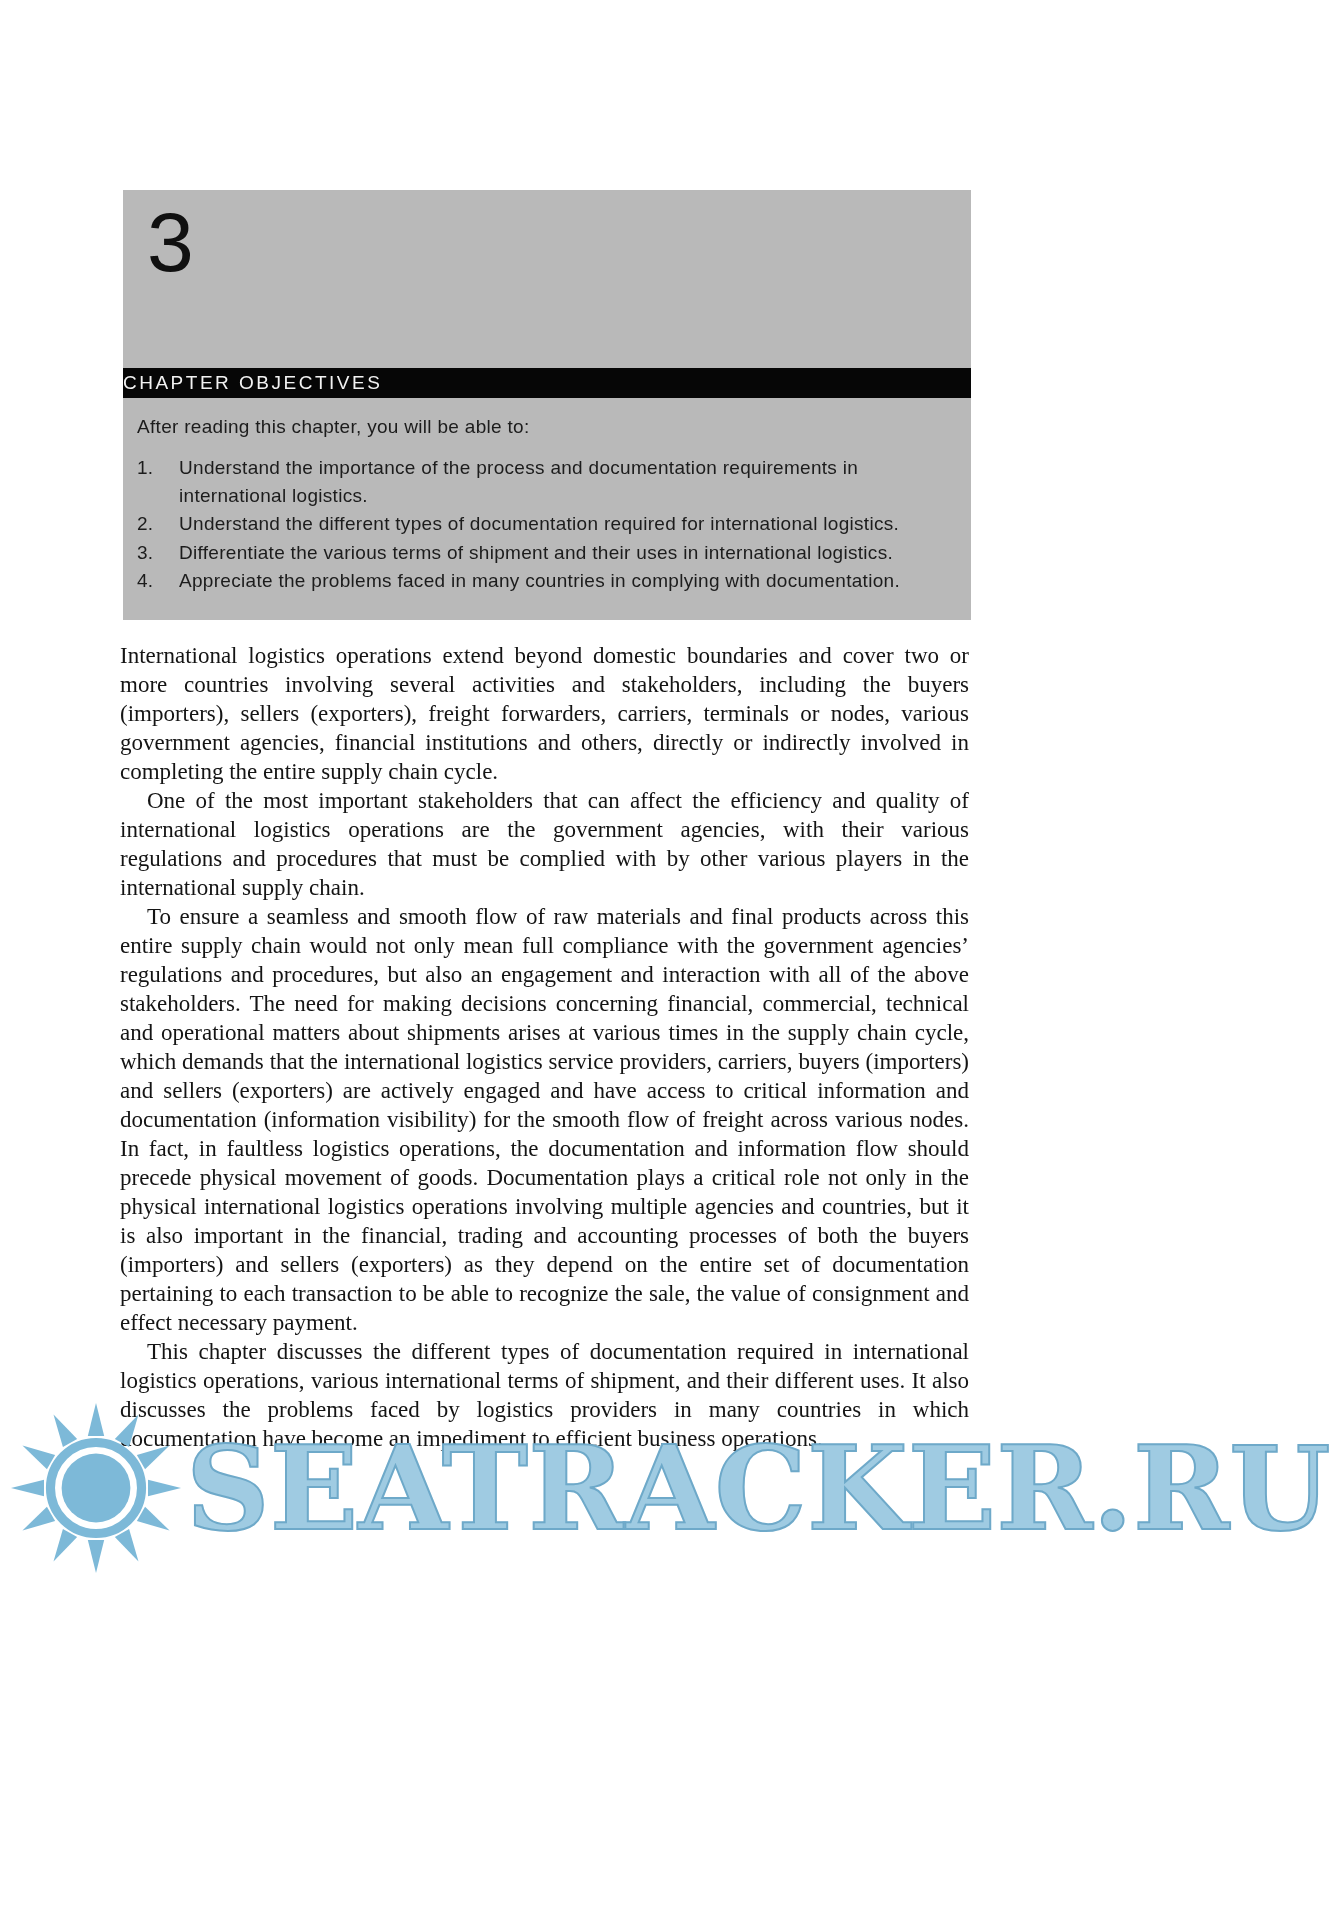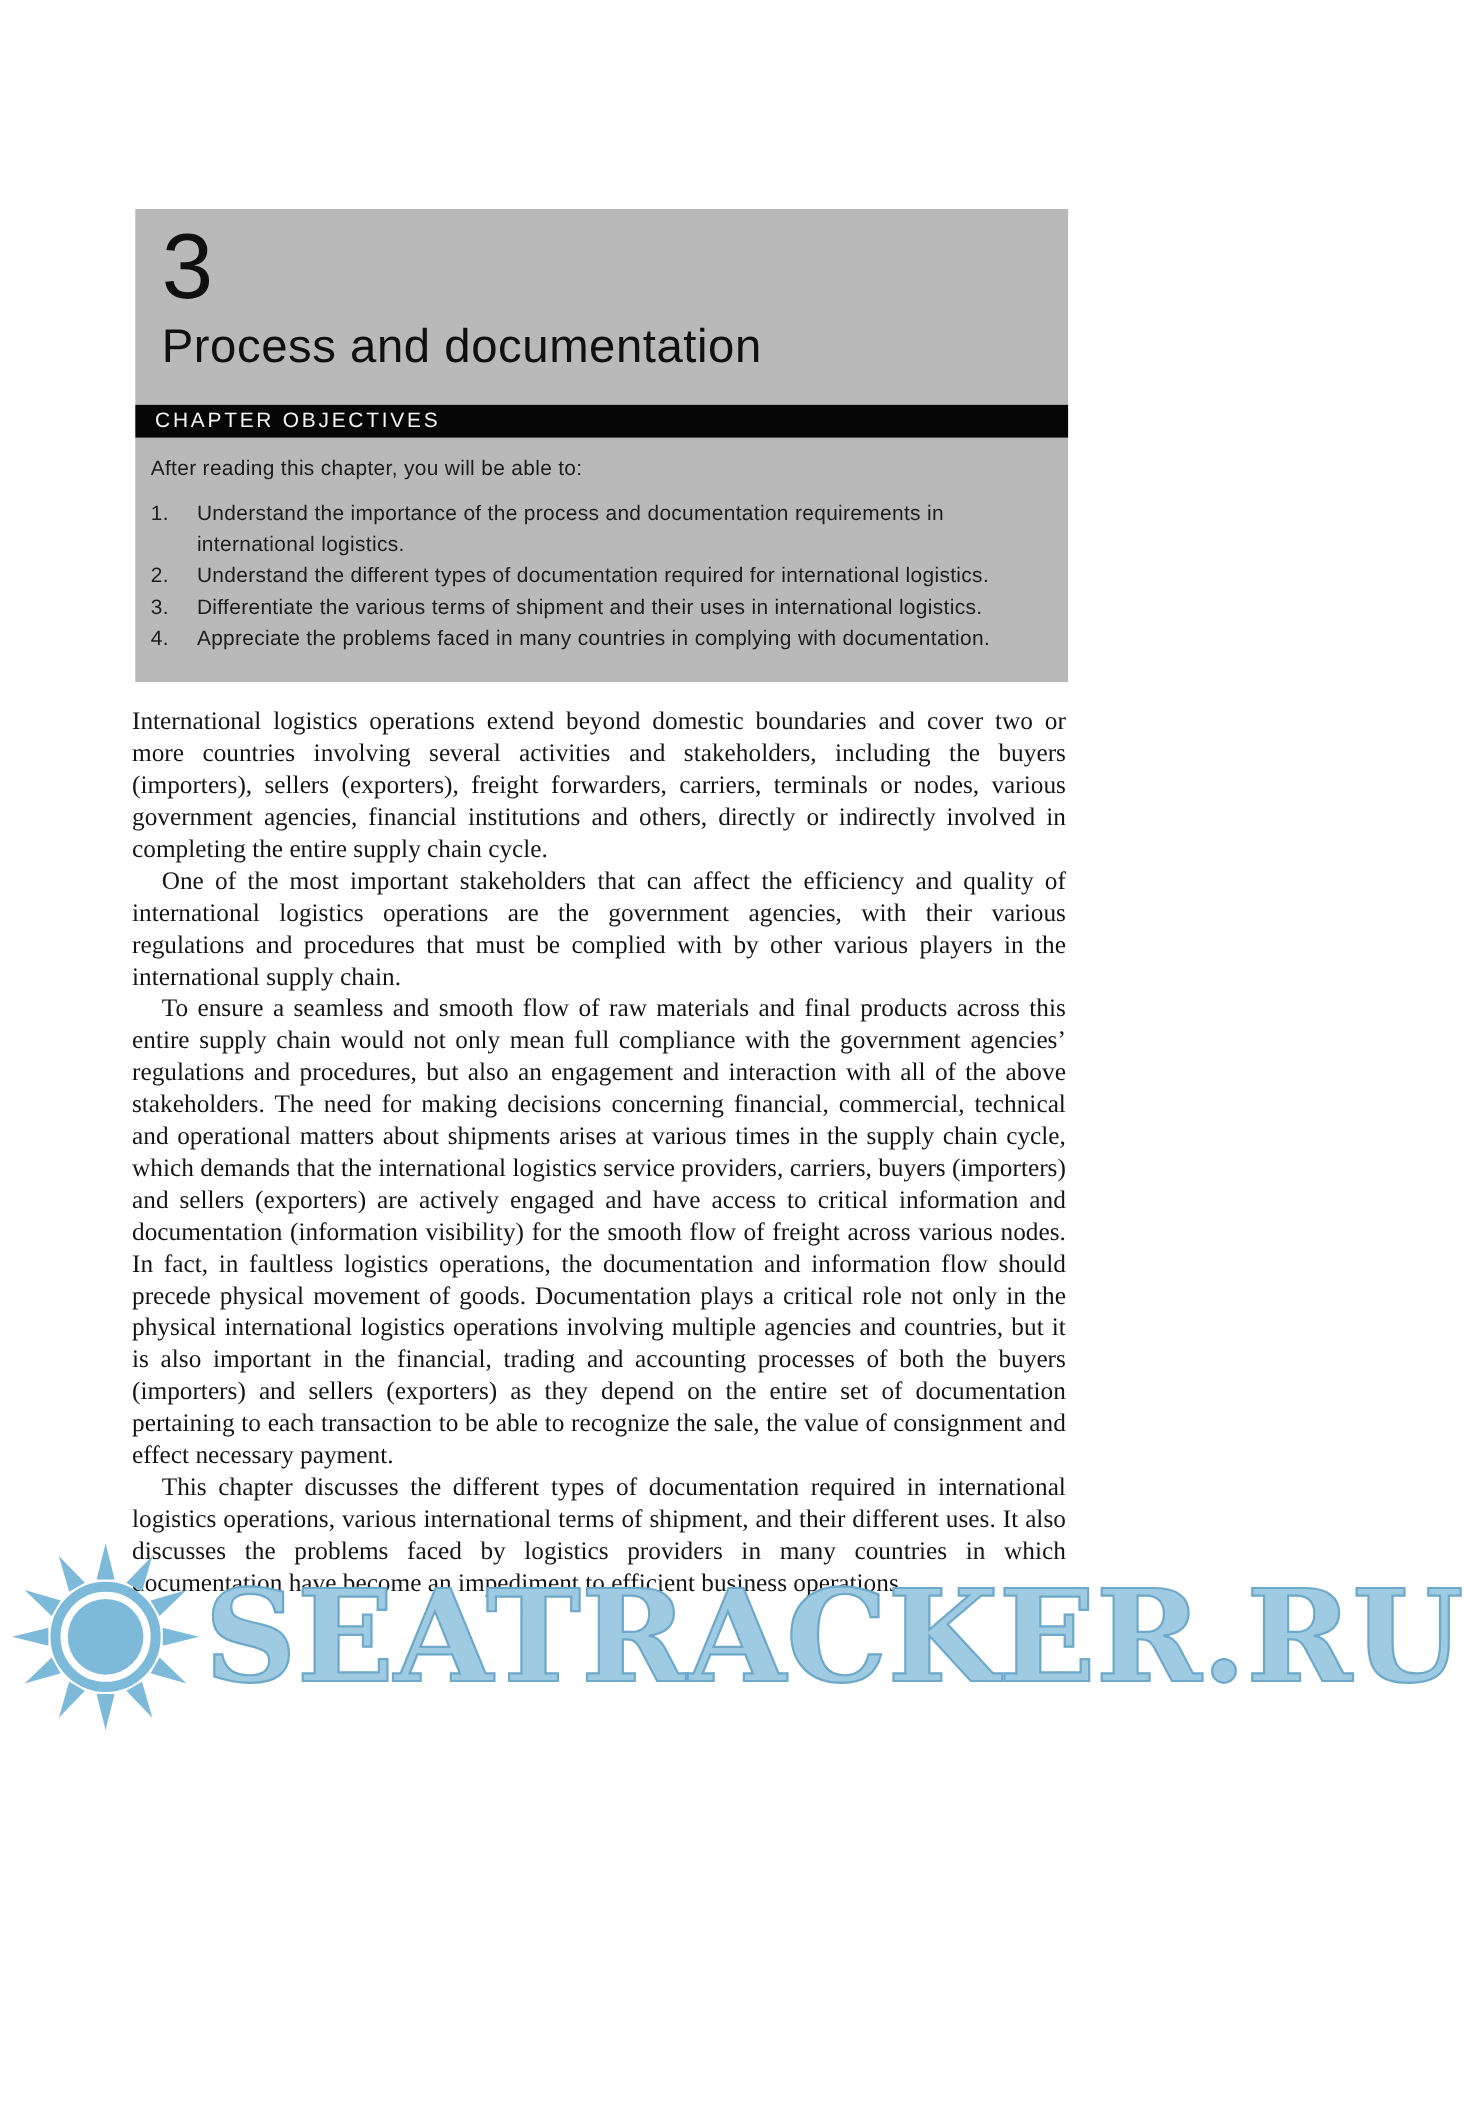--- a/index.html
+++ b/index.html
@@ -42,21 +42,21 @@
     position:absolute;
     left:123px; top:368px;
     width:848px; height:30px;
     background:#060606;
     color:#f2f2f2;
     font-family:"Liberation Sans", sans-serif;
     font-size:19px;
     letter-spacing:2.5px;
     display:flex;
     align-items:center;
-    padding-left:18px;
+    padding-left:0;
   }
 
   
   .objectives-box {
     position:absolute;
     left:123px; top:398px;
     width:848px; height:222px;
     background:#b9b9b9;
     padding:18px 14px 0 14px;
     font-family:"Liberation Sans", sans-serif;
@@ -109,21 +109,20 @@
     margin-left:4px;
   }
 </style>
 </head>
 <body>
 
 <div class="page">
 
   <header class="chapter-header">
     <div class="chapter-number">3</div>
-    <h1 class="chapter-title">Process and documentation</h1>
   </header>
 
   <div class="objectives-bar">
     <span>CHAPTER OBJECTIVES</span>
   </div>
 
   <section class="objectives-box">
     <p class="objectives-intro">After reading this chapter, you will be able to:</p>
     <div class="objectives-list">
       <div class="objective-item">

